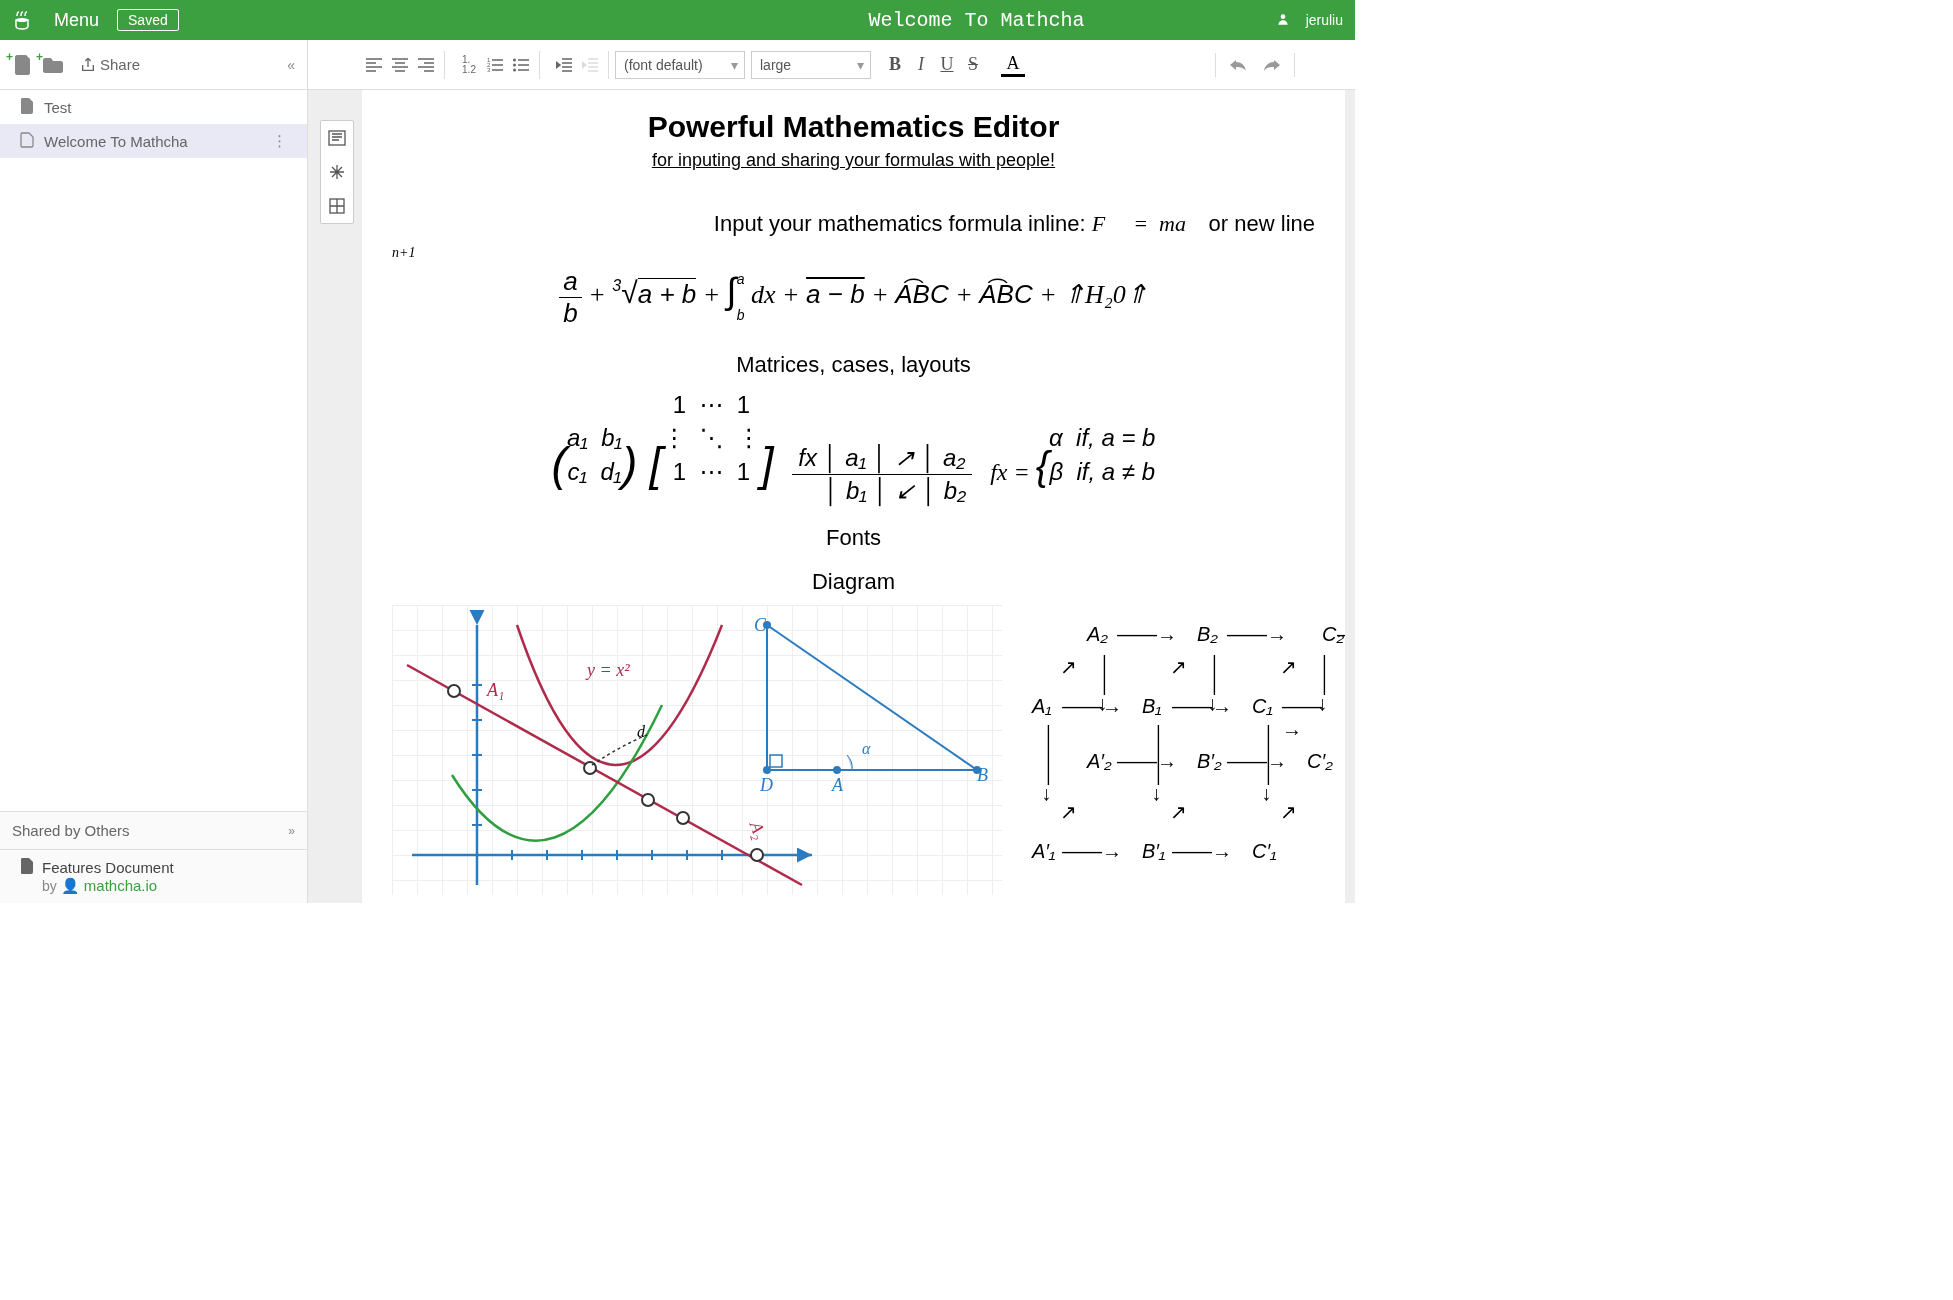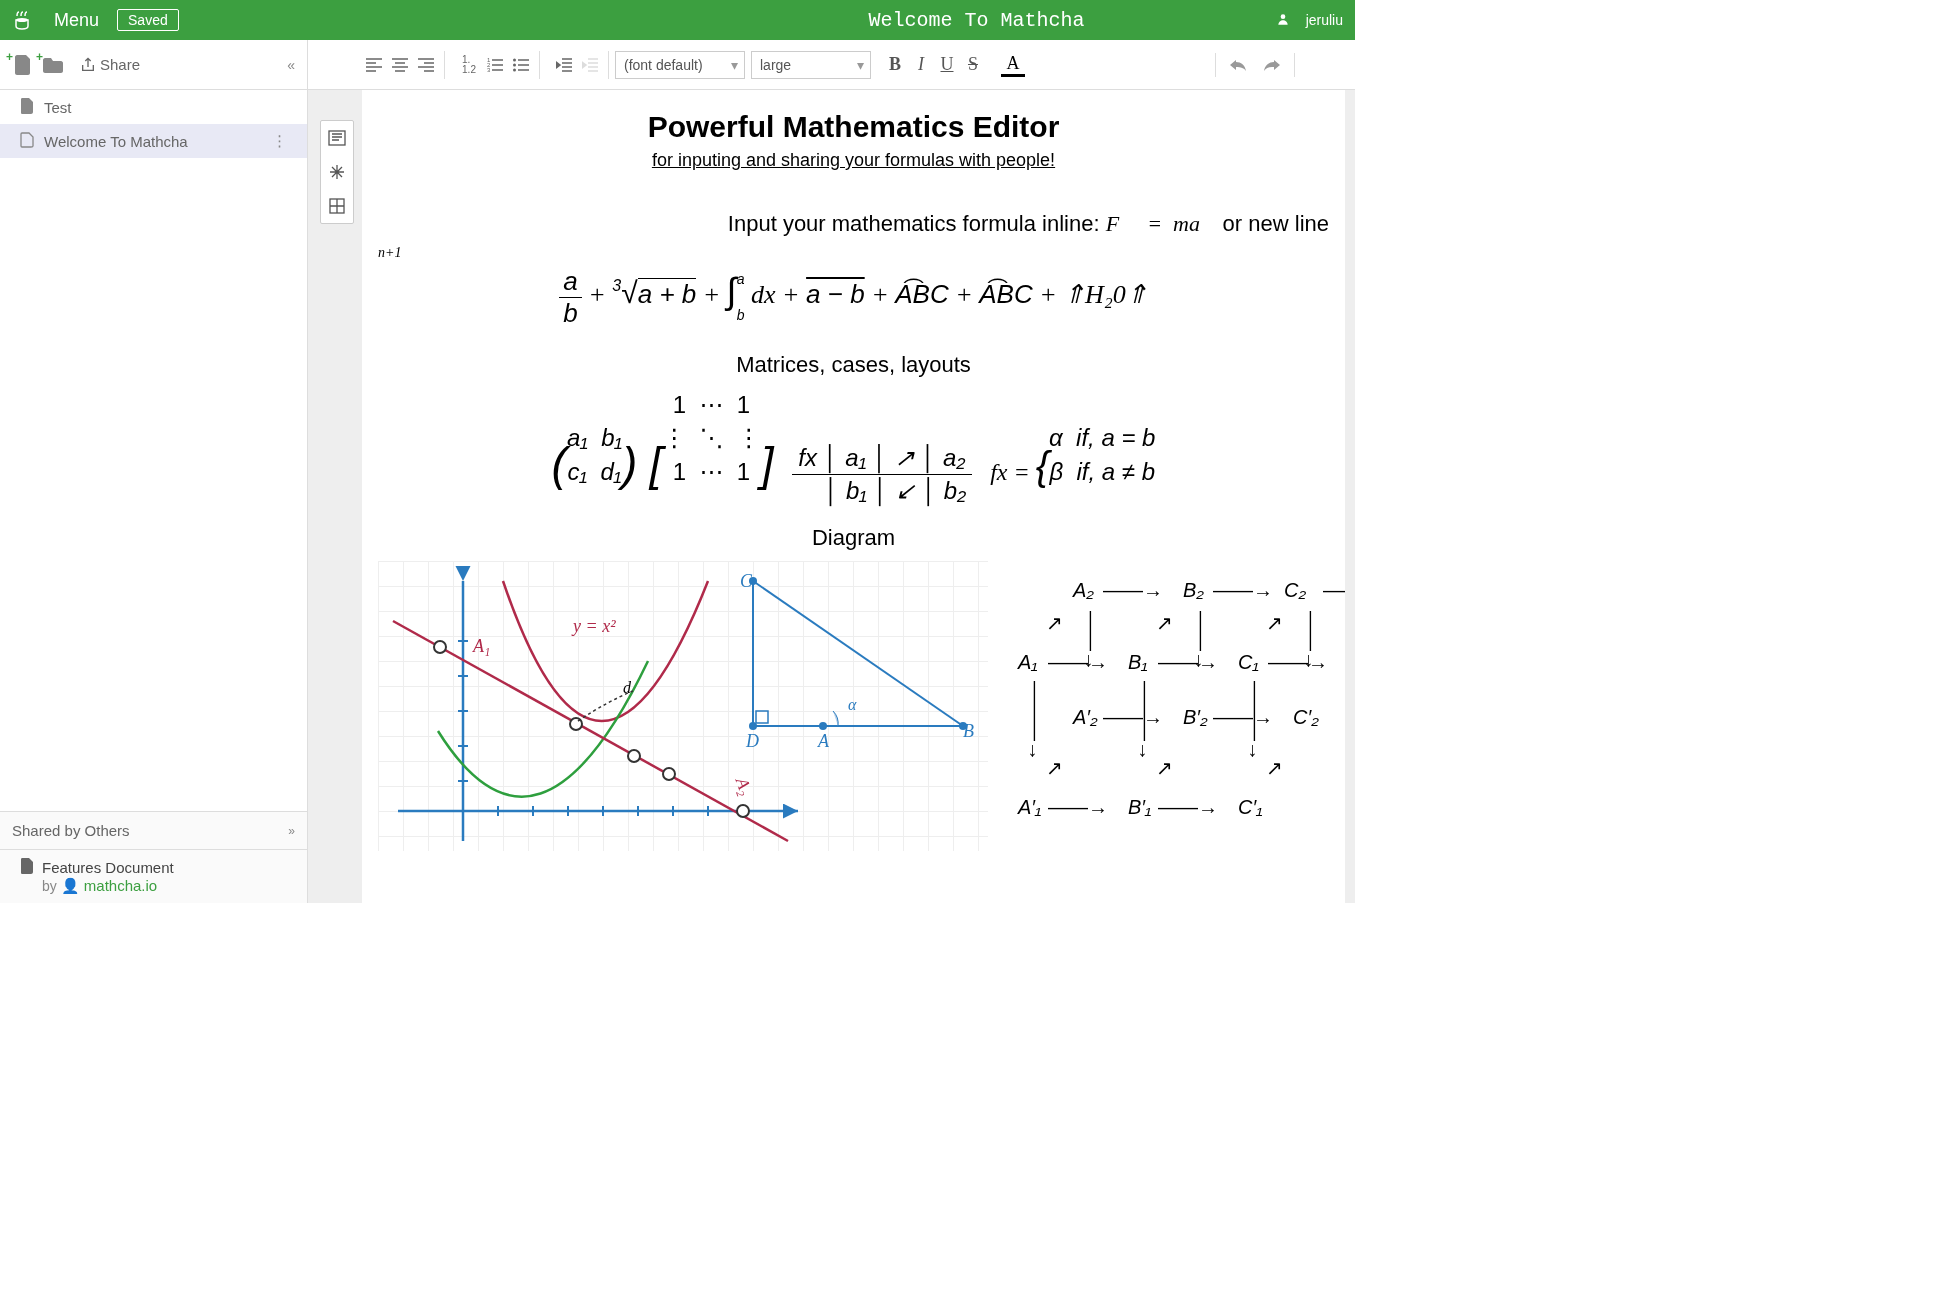--- a/index.html
+++ b/index.html
@@ -32,21 +32,21 @@
 .doc-item{height:34px;display:flex;align-items:center;padding:0 20px;gap:10px;color:#666;font-size:15px;cursor:pointer}
 .doc-item.active{background:#e8e9f5}
 .doc-item .dots{margin-left:auto;color:#888}
 .shared-sec{border-top:1px solid #ddd;padding:10px 12px;color:#666;font-size:15px;display:flex;align-items:center;justify-content:space-between}
 .features{border-top:1px solid #ddd;padding:8px 20px;font-size:15px;color:#444}
 .features .by{color:#888;font-size:14px}
 .features .link{color:#3c9f40}
 .editor-area{flex:1;position:relative;background:#eee;overflow:hidden}
 .side-tools{position:absolute;left:12px;top:30px;background:#fff;border:1px solid #ccc;border-radius:2px;width:34px;z-index:2}
 .side-tools .st{height:34px;display:flex;align-items:center;justify-content:center;color:#555;cursor:pointer;font-size:16px}
-.page{position:absolute;left:54px;top:0;right:10px;bottom:0;background:#fff;padding:20px 16px;overflow:hidden}
+.page{position:absolute;left:54px;top:0;right:10px;bottom:0;background:#fff;padding:20px 30px;overflow:hidden}
 .doc-title{text-align:center;font-size:30px;font-weight:bold;margin-bottom:6px}
 .doc-sub{text-align:center;font-size:18px;text-decoration:underline;margin-bottom:40px}
 .section-lbl{text-align:center;font-size:22px;margin:18px 0 10px 0}
 .math-line{text-align:center;font-size:22px;font-family:Georgia,serif;font-style:italic}
 .inline-prompt{text-align:right;font-size:22px}
 .diagram{display:flex;gap:30px;margin-top:10px}
 .graph-box{width:610px;height:290px;background-image:linear-gradient(#eee 1px,transparent 1px),linear-gradient(90deg,#eee 1px,transparent 1px);background-size:25px 25px;position:relative}
 .comm-diag{flex:1;font-family:Georgia,serif;font-style:italic;font-size:20px;position:relative}
 .cd-node{position:absolute}
 .cd-arr{position:absolute;font-style:normal;font-family:Arial}
@@ -250,20 +250,21 @@
       </div>
 
       <div class="section-lbl">Matrices, cases, layouts</div>
       <div class="math-line" style="font-size:24px">
         <span style="font-size:46px">(</span><span style="display:inline-block;line-height:1.4">a₁&nbsp;&nbsp;b₁<br>c₁&nbsp;&nbsp;d₁</span><span style="font-size:46px">)</span>&nbsp;
         <span style="font-size:46px">[</span><span style="display:inline-block;line-height:1.4;font-style:normal">1&nbsp;&nbsp;⋯&nbsp;&nbsp;1<br>⋮&nbsp;&nbsp;⋱&nbsp;&nbsp;⋮<br>1&nbsp;&nbsp;⋯&nbsp;&nbsp;1</span><span style="font-size:46px">]</span>&nbsp;&nbsp;
         <span style="display:inline-block;vertical-align:middle"><span style="border-bottom:1px solid #000;display:block;padding:2px 6px">fx │ a₁ │ ↗ │ a₂</span><span style="display:block;padding:2px 6px">&nbsp;&nbsp;&nbsp;&nbsp;│ b₁ │ ↙ │ b₂</span></span>&nbsp;&nbsp;
         fx = <span style="font-size:40px">{</span><span style="display:inline-block;line-height:1.4">α&nbsp;&nbsp;if, a = b<br>β&nbsp;&nbsp;if, a ≠ b</span>
       </div>
 
+      <div class="section-lbl">Fonts</div>
 
       <div class="section-lbl">Diagram</div>
       <div class="diagram">
         <div class="graph-box">
           <svg class="graph" width="610" height="290">
             <defs>
                 <marker id="ar" markerWidth="8" markerHeight="8" refX="6" refY="3" orient="auto">
                   <path d="M0 0L6 3L0 6z" fill="#2a7bbf"></path>
                 </marker>
               </defs>
@@ -310,21 +311,21 @@
           <span style="position:absolute;left:245px;top:118px;font-family:Georgia,serif;font-style:italic;font-size:16px">d</span>
           <span style="position:absolute;left:362px;top:10px;color:#2a7bbf;font-family:Georgia,serif;font-style:italic;font-size:18px">C</span>
           <span style="position:absolute;left:368px;top:170px;color:#2a7bbf;font-family:Georgia,serif;font-style:italic;font-size:18px">D</span>
           <span style="position:absolute;left:440px;top:170px;color:#2a7bbf;font-family:Georgia,serif;font-style:italic;font-size:18px">A</span>
           <span style="position:absolute;left:585px;top:160px;color:#2a7bbf;font-family:Georgia,serif;font-style:italic;font-size:18px">B</span>
           <span style="position:absolute;left:470px;top:135px;color:#2a7bbf;font-family:Georgia,serif;font-style:italic;font-size:16px">α</span>
         </div>
         <div class="comm-diag">
           <span class="cd-node" style="left:55px;top:18px">A₂</span>
           <span class="cd-node" style="left:165px;top:18px">B₂</span>
-          <span class="cd-node" style="left:266px;top:18px">C₂</span>
+          <span class="cd-node" style="left:290px;top:18px">C₂</span>
           <span class="cd-node" style="left:0px;top:90px">A₁</span>
           <span class="cd-node" style="left:110px;top:90px">B₁</span>
           <span class="cd-node" style="left:220px;top:90px">C₁</span>
           <span class="cd-node" style="left:55px;top:145px">A′₂</span>
           <span class="cd-node" style="left:165px;top:145px">B′₂</span>
           <span class="cd-node" style="left:275px;top:145px">C′₂</span>
           <span class="cd-node" style="left:0px;top:235px">A′₁</span>
           <span class="cd-node" style="left:110px;top:235px">B′₁</span>
           <span class="cd-node" style="left:220px;top:235px">C′₁</span>
           <span class="cd-arr" style="left:85px;top:18px">——→</span>

